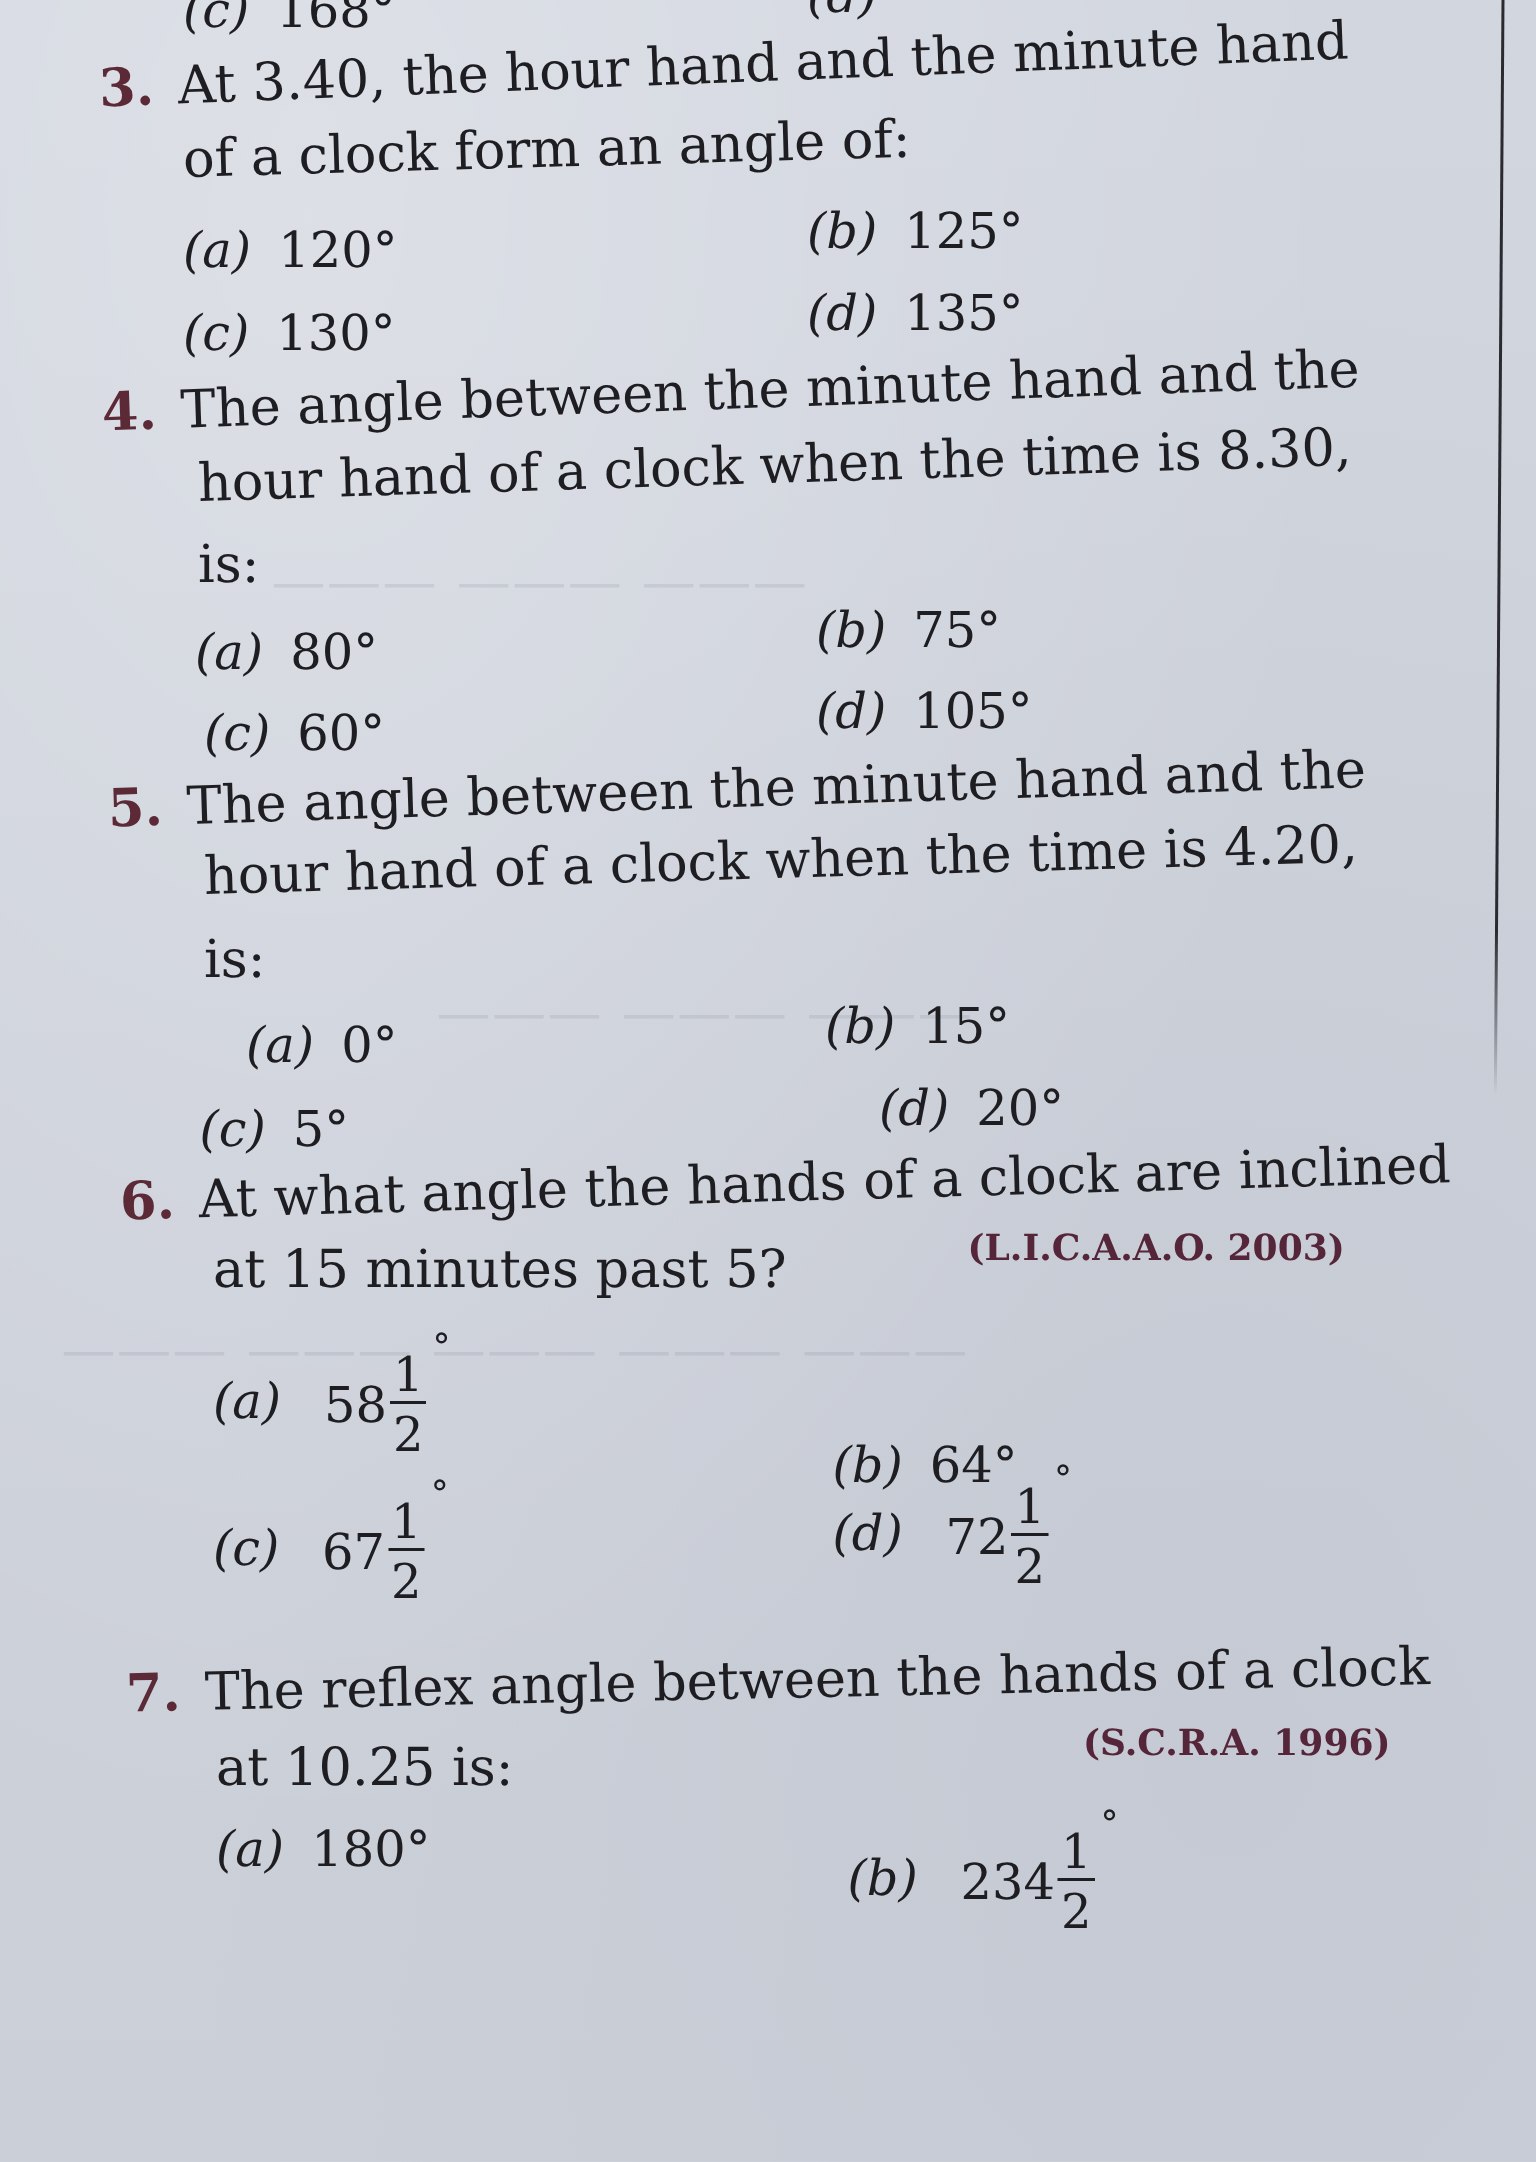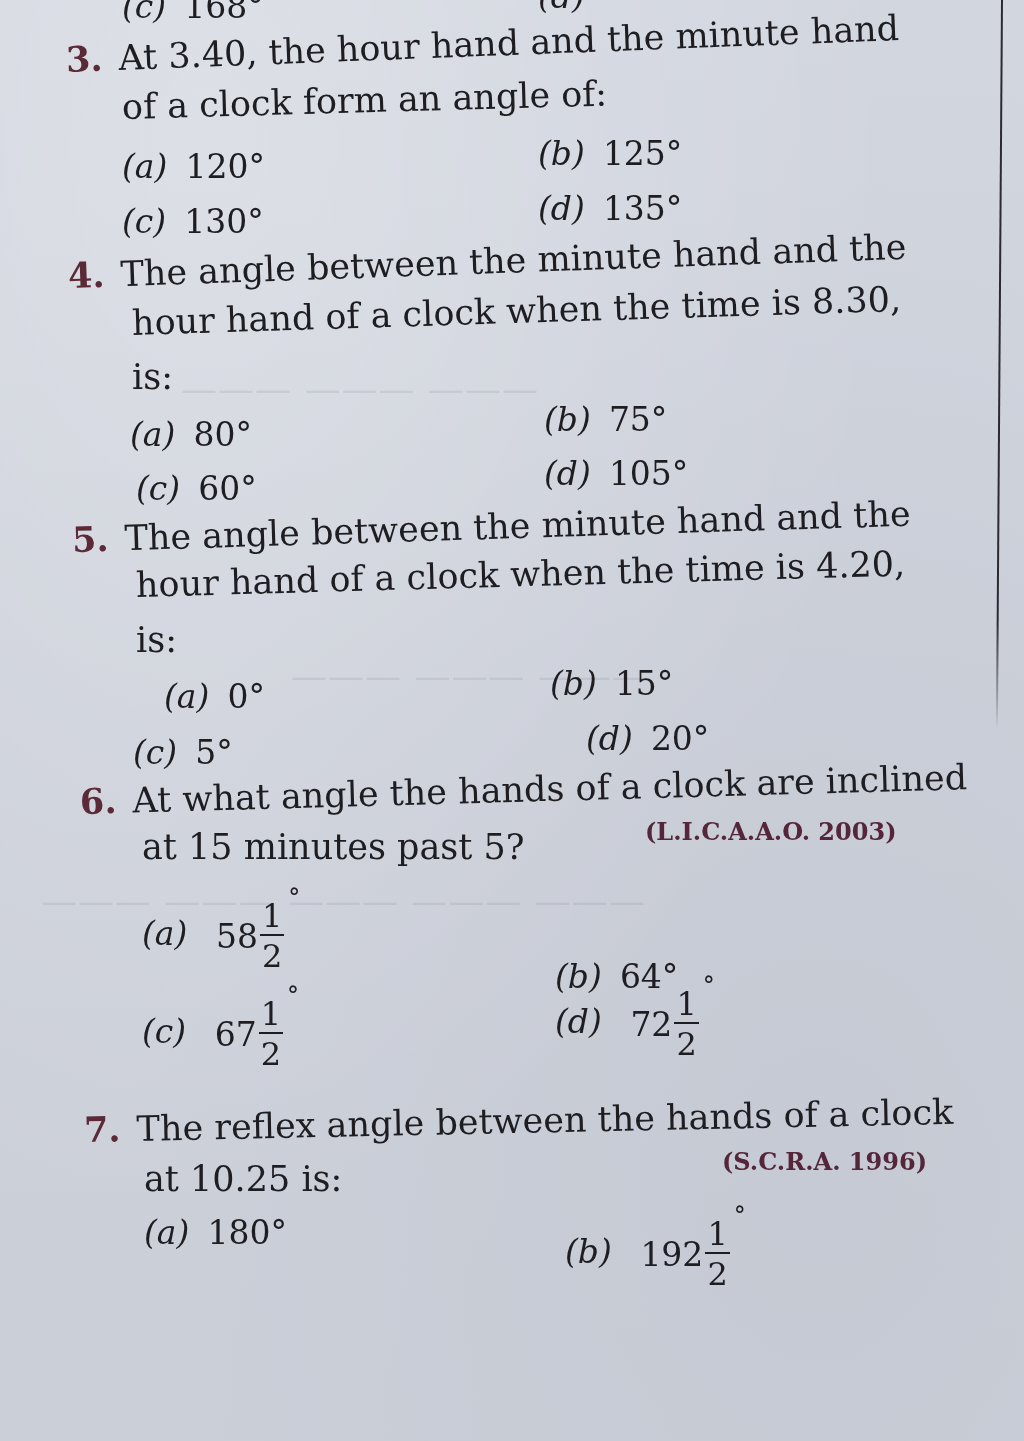--- a/index.html
+++ b/index.html
@@ -241,21 +241,21 @@
       <span>at 10.25 is:</span>
     </div>
     <div class="cite" style="left:722px; top:1150px;">(S.C.R.A. 1996)</div>
 
     <div class="opt" style="left:144px; top:1216px;">
       <span class="lbl">(a)</span><span>180°</span>
     </div>
     <div class="opt" style="left:565px; top:1218px;">
       <span class="lbl">(b)</span>
       <span class="mixed">
-        <span>192</span>
+        <span>234</span>
         <span class="frac">
           <span class="num">1</span>
           <span class="den">2</span>
         </span>
         <span class="deg-sup">°</span>
       </span>
     </div>
   </div>
 
 </div>

